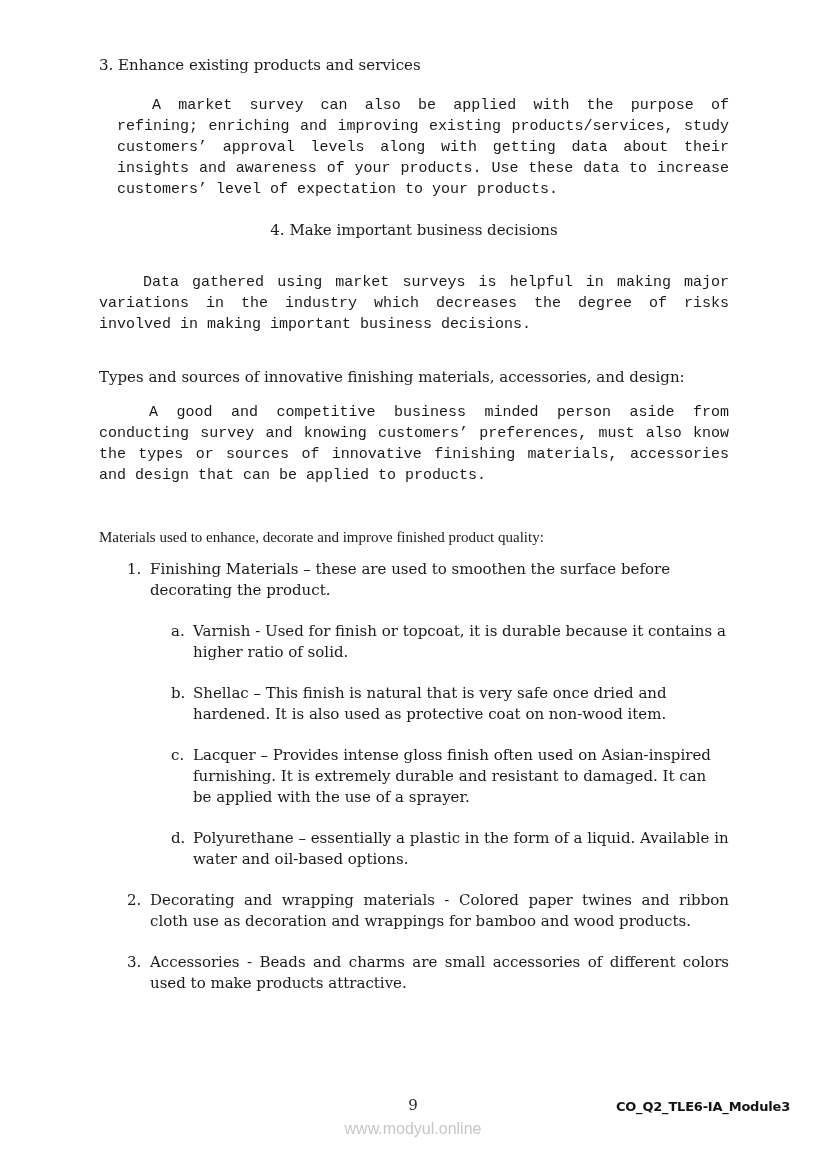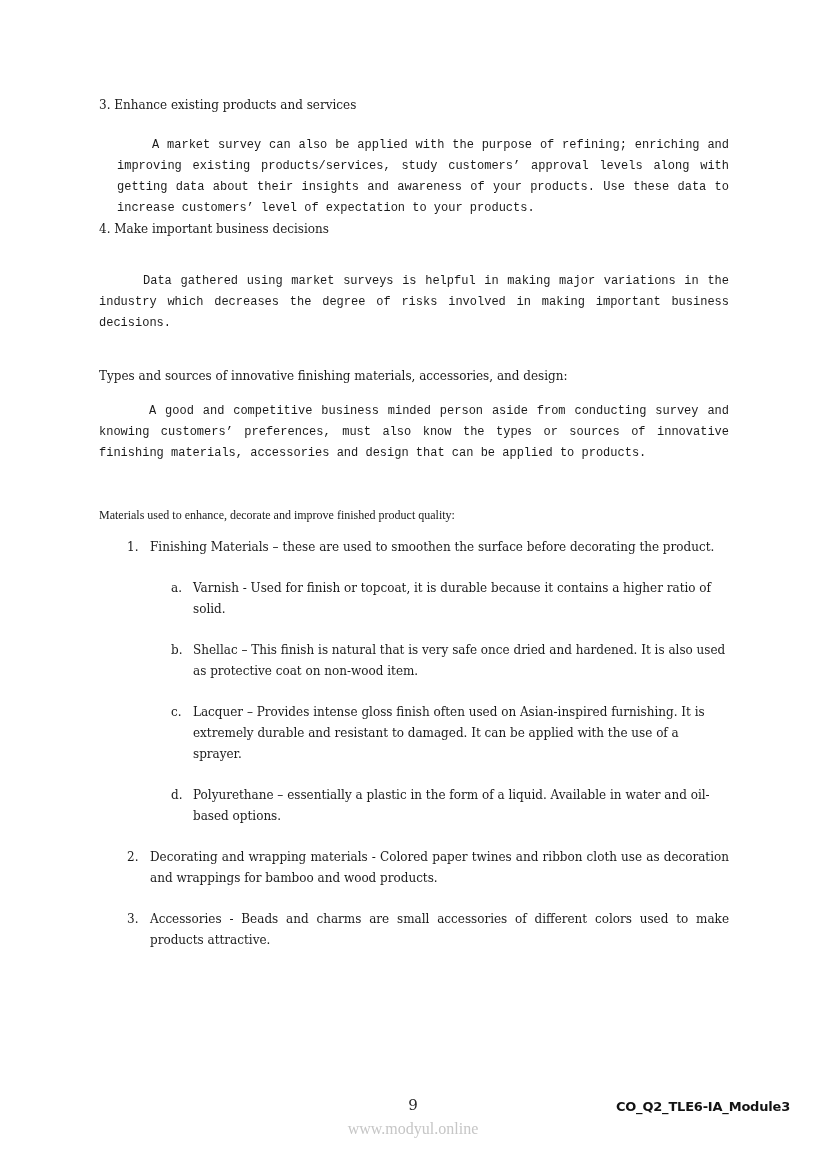--- a/index.html
+++ b/index.html
@@ -15,38 +15,40 @@
     background: #ffffff;
     font-family: "DejaVu Serif", serif;
     color: #1a1a1a;
     overflow: hidden;
   }
   .content {
     position: absolute;
     left: 99px;
     top: 0;
     width: 630px;
-    padding-top: 95px;
-    font-size: 12px;
+    padding-top: 55px;
+    font-size: 15px;
     line-height: 21px;
   }
   .heading {
     margin: 0;
   }
   .para {
     margin: 0;
     text-align: justify;
     font-family: Liberation Mono, monospace;
   }
   .para-1 {
     margin-top: 19px;
     margin-left: 18px;
     text-indent: 35px;
   }
   .heading-4 {
+    margin-top: 20px;
+    text-align: center;
   }
   .para-2 {
     margin-top: 31px;
     text-indent: 44px;
   }
   .heading-types {
     margin-top: 32px;
   }
   .para-3 {
     margin-top: 14px;
@@ -103,21 +105,21 @@
     font-size: 13px;
     letter-spacing: -0.2px;
     color: #121212;
   }
   .footer-watermark {
     position: absolute;
     left: 0;
     top: 1120px;
     width: 826px;
     text-align: center;
-    font-family: Liberation Serif, serif;
+    font-family: Liberation Sans, sans-serif;
     font-size: 16px;
     color: #c6c6c6;
   }
 </style>
 </head>
 <body>
 
 <div class="page">
 
   <div class="content">

